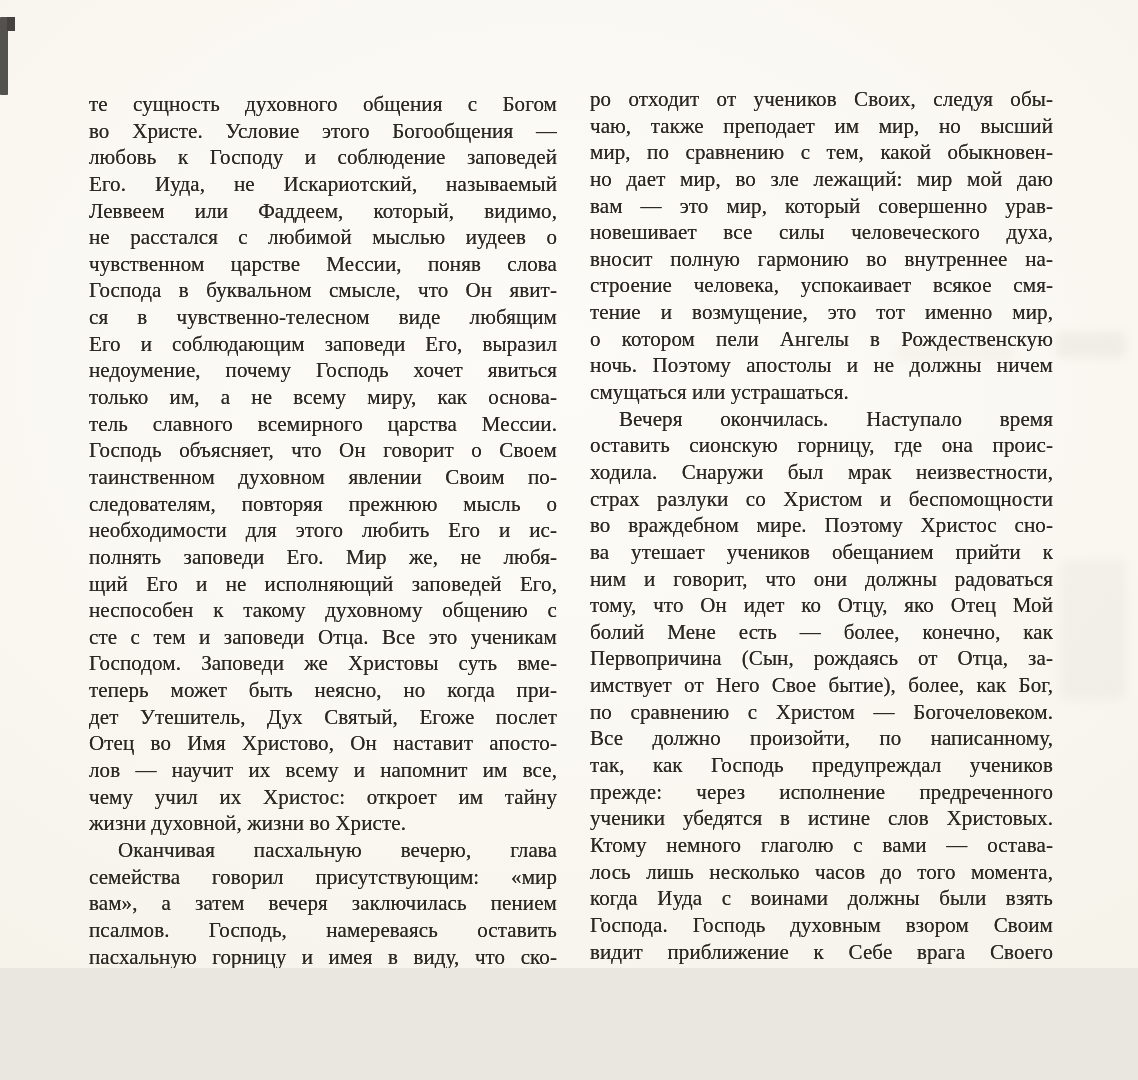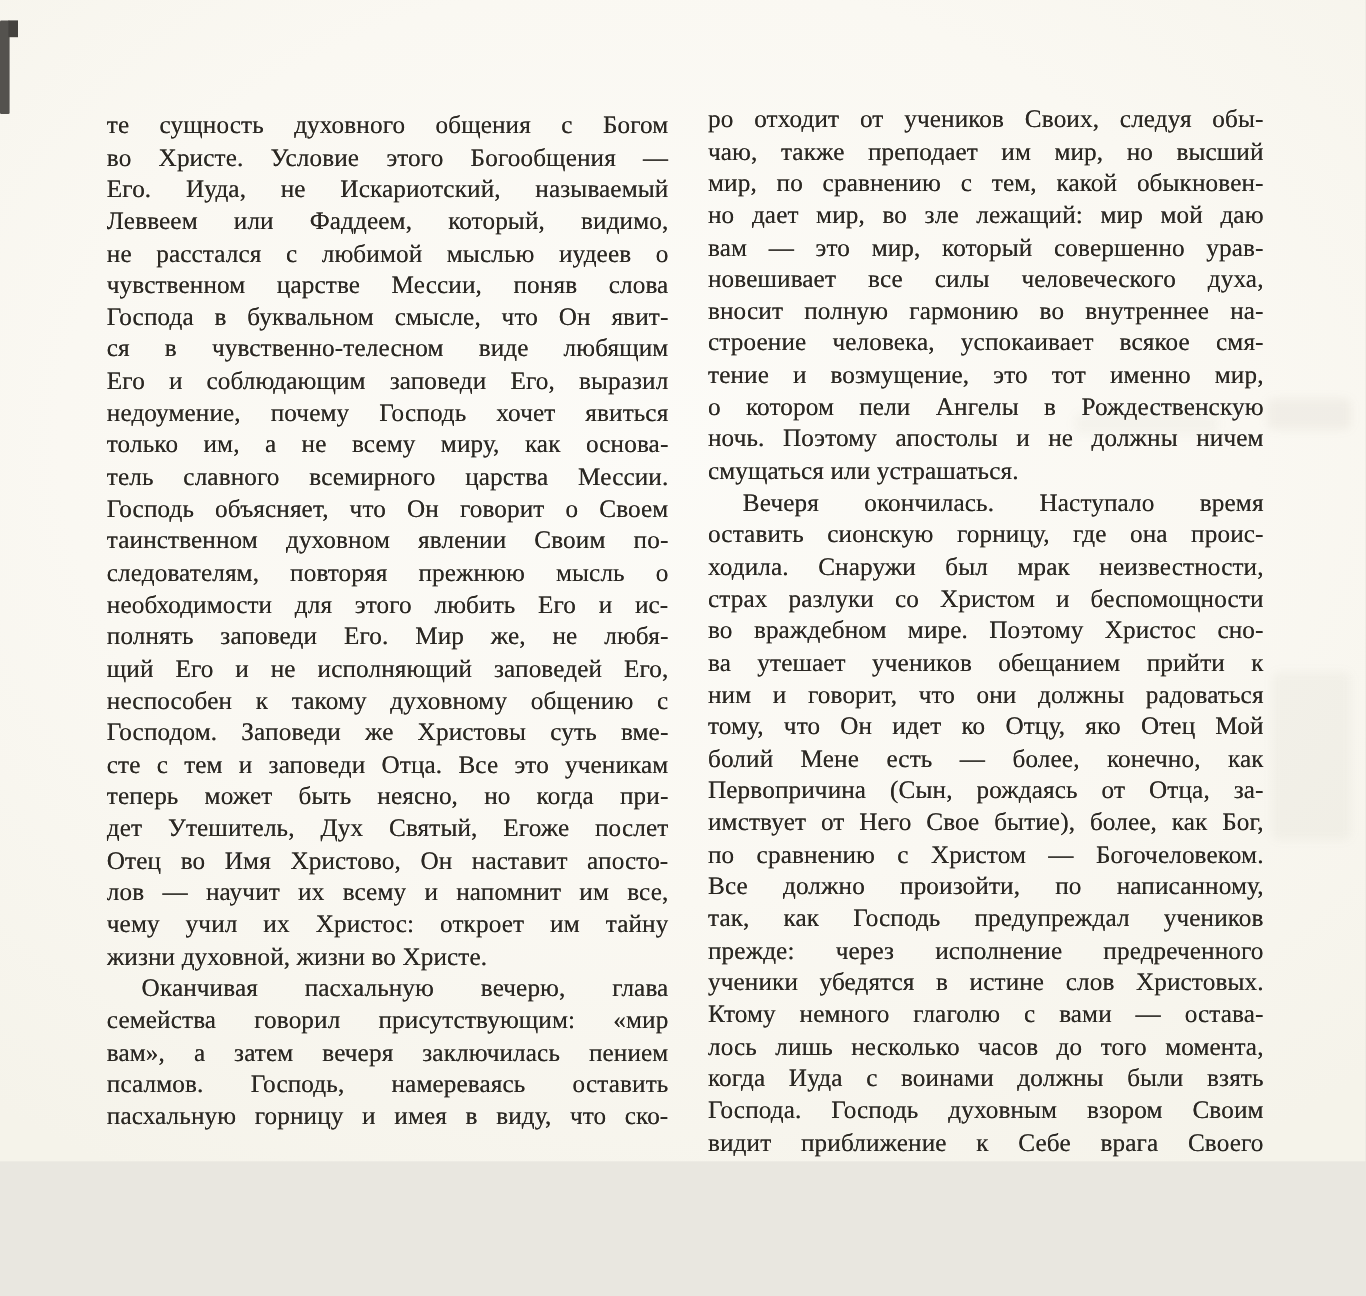--- a/index.html
+++ b/index.html
@@ -83,39 +83,40 @@
 
 <div class="scan">
 
   <div class="corner-a"></div>
   <div class="corner-b"></div>
 
   <section>
     <div class="text-col" id="col-left">
         <div class="line"><span>те сущность духовного общения с Богом</span></div>
         <div class="line"><span>во Христе. Условие этого Богообщения —</span></div>
+        <div class="line"><span>любовь к Господу и соблюдение заповедей</span></div>
         <div class="line"><span>Его. Иуда, не Искариотский, называемый</span></div>
         <div class="line"><span>Леввеем или Фаддеем, который, видимо,</span></div>
         <div class="line"><span>не расстался с любимой мыслью иудеев о</span></div>
         <div class="line"><span>чувственном царстве Мессии, поняв слова</span></div>
         <div class="line"><span>Господа в буквальном смысле, что Он явит-</span></div>
         <div class="line"><span>ся в чувственно-телесном виде любящим</span></div>
         <div class="line"><span>Его и соблюдающим заповеди Его, выразил</span></div>
         <div class="line"><span>недоумение, почему Господь хочет явиться</span></div>
         <div class="line"><span>только им, а не всему миру, как основа-</span></div>
         <div class="line"><span>тель славного всемирного царства Мессии.</span></div>
         <div class="line"><span>Господь объясняет, что Он говорит о Своем</span></div>
         <div class="line"><span>таинственном духовном явлении Своим по-</span></div>
         <div class="line"><span>следователям, повторяя прежнюю мысль о</span></div>
         <div class="line"><span>необходимости для этого любить Его и ис-</span></div>
         <div class="line"><span>полнять заповеди Его. Мир же, не любя-</span></div>
         <div class="line"><span>щий Его и не исполняющий заповедей Его,</span></div>
         <div class="line"><span>неспособен к такому духовному общению с</span></div>
+        <div class="line"><span>сте с тем и заповеди Отца. Все это ученикам</span></div>
         <div class="line"><span>Господом. Заповеди же Христовы суть вме-</span></div>
-        <div class="line"><span>сте с тем и заповеди Отца. Все это ученикам</span></div>
         <div class="line"><span>теперь может быть неясно, но когда при-</span></div>
         <div class="line"><span>дет Утешитель, Дух Святый, Егоже послет</span></div>
         <div class="line"><span>Отец во Имя Христово, Он наставит апосто-</span></div>
         <div class="line"><span>лов — научит их всему и напомнит им все,</span></div>
         <div class="line"><span>чему учил их Христос: откроет им тайну</span></div>
         <div class="line end"><span>жизни духовной, жизни во Христе.</span></div>
         <div class="line indent"><span>Оканчивая пасхальную вечерю, глава</span></div>
         <div class="line"><span>семейства говорил присутствующим: «мир</span></div>
         <div class="line"><span>вам», а затем вечеря заключилась пением</span></div>
         <div class="line"><span>псалмов. Господь, намереваясь оставить</span></div>

